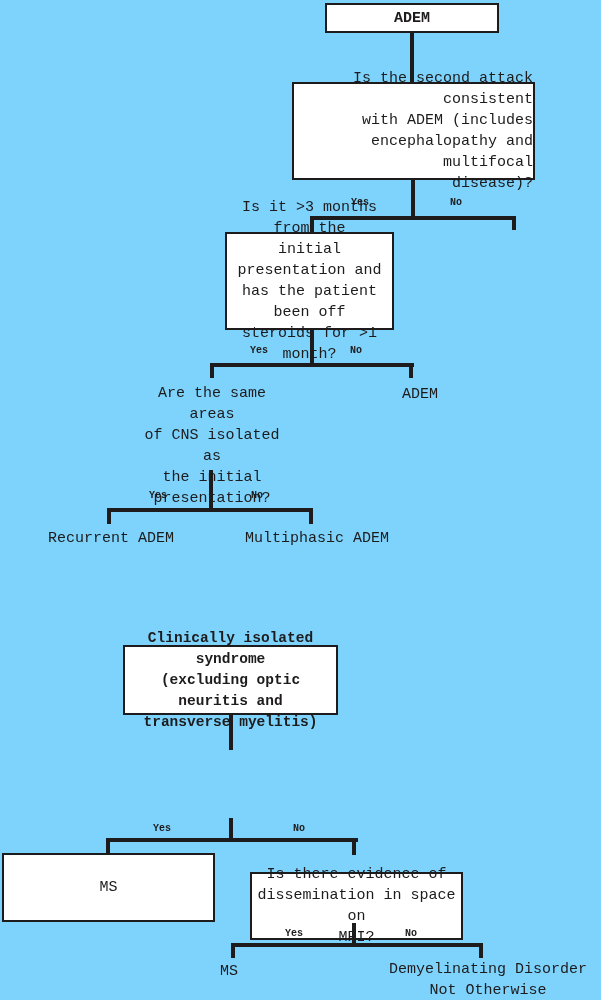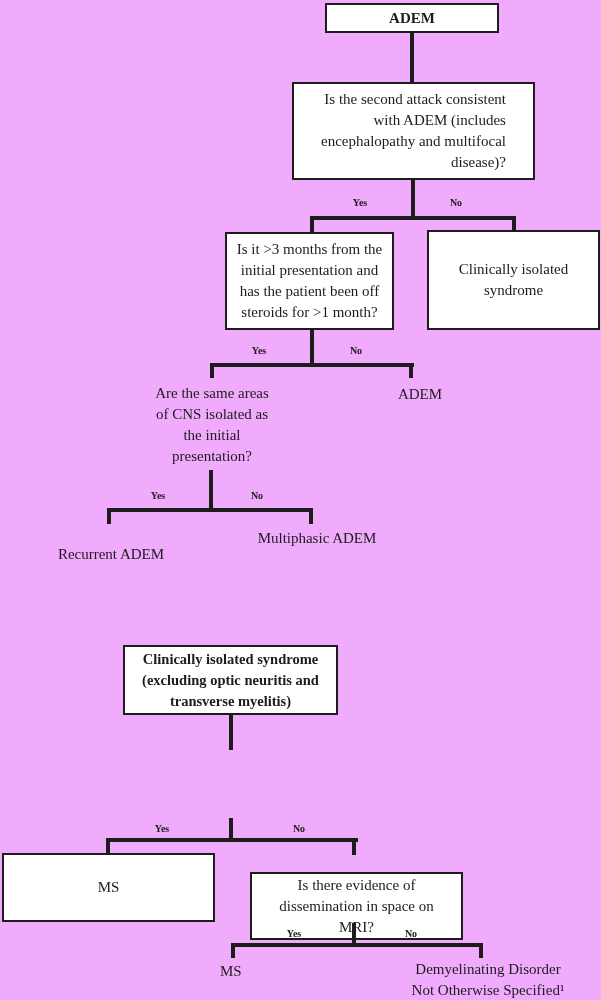--- a/index.html
+++ b/index.html
@@ -1,21 +1,21 @@
 <!DOCTYPE html>
 <html><head>
 <meta charset="utf-8">
 <style>
   html, body { margin: 0; padding: 0; background: #ffffff; }
   #canvas {
     position: relative;
     width: 601px;
     height: 1000px;
-    background: #f0abfc;
-    font-family: Liberation Serif, serif;
+    background: #7dd3fc;
+    font-family: Liberation Mono, monospace;
     color: #1d1b1c;
     overflow: hidden;
   }
   .box {
     position: absolute;
     border: 2px solid #1d1b1c;
     background: #ffffff;
     display: flex;
     align-items: center;
     justify-content: center;
@@ -72,22 +72,20 @@
   <div class="line" style="left:512px; top:216px; width:4px; height:14px;"></div>
 
   <div class="lbl" style="left:360px; top:194px;">Yes</div>
   <div class="lbl" style="left:456px; top:194px;">No</div>
 
   <div class="box" style="left:225px; top:232px; width:169px; height:98px;">Is it &gt;3 months from the
 initial presentation and
 has the patient been off
 steroids for &gt;1 month?</div>
 
-  <div class="box" style="left:427px; top:230px; width:173px; height:100px;">Clinically isolated
-syndrome</div>
 
   <div class="line" style="left:310px; top:330px; width:4px; height:33px;"></div>
   <div class="line" style="left:210px; top:363px; width:204px; height:4px;"></div>
   <div class="line" style="left:210px; top:363px; width:4px; height:15px;"></div>
   <div class="line" style="left:409px; top:363px; width:4px; height:15px;"></div>
 
   <div class="lbl" style="left:259px; top:342px;">Yes</div>
   <div class="lbl" style="left:356px; top:342px;">No</div>
 
   <div class="txt" style="left:212px; top:383px; width:160px;">Are the same areas
@@ -98,21 +96,21 @@
   <div class="txt" style="left:420px; top:384px;">ADEM</div>
 
   <div class="line" style="left:209px; top:470px; width:4px; height:38px;"></div>
   <div class="line" style="left:107px; top:508px; width:206px; height:4px;"></div>
   <div class="line" style="left:107px; top:508px; width:4px; height:16px;"></div>
   <div class="line" style="left:309px; top:508px; width:4px; height:16px;"></div>
 
   <div class="lbl" style="left:158px; top:487px;">Yes</div>
   <div class="lbl" style="left:257px; top:487px;">No</div>
 
-  <div class="txt" style="left:111px; top:528px;margin-top:16px;">Recurrent ADEM</div>
+  <div class="txt" style="left:111px; top:528px;">Recurrent ADEM</div>
   <div class="txt" style="left:317px; top:528px;">Multiphasic ADEM</div>
 
   <div class="box bold" style="left:123px; top:645px; width:215px; height:70px; font-size:14.5px;">Clinically isolated syndrome
 (excluding optic neuritis and
 transverse myelitis)</div>
 
   <div class="line" style="left:229px; top:715px; width:4px; height:35px;"></div>
 
 
   <div class="line" style="left:229px; top:818px; width:4px; height:20px;"></div>

